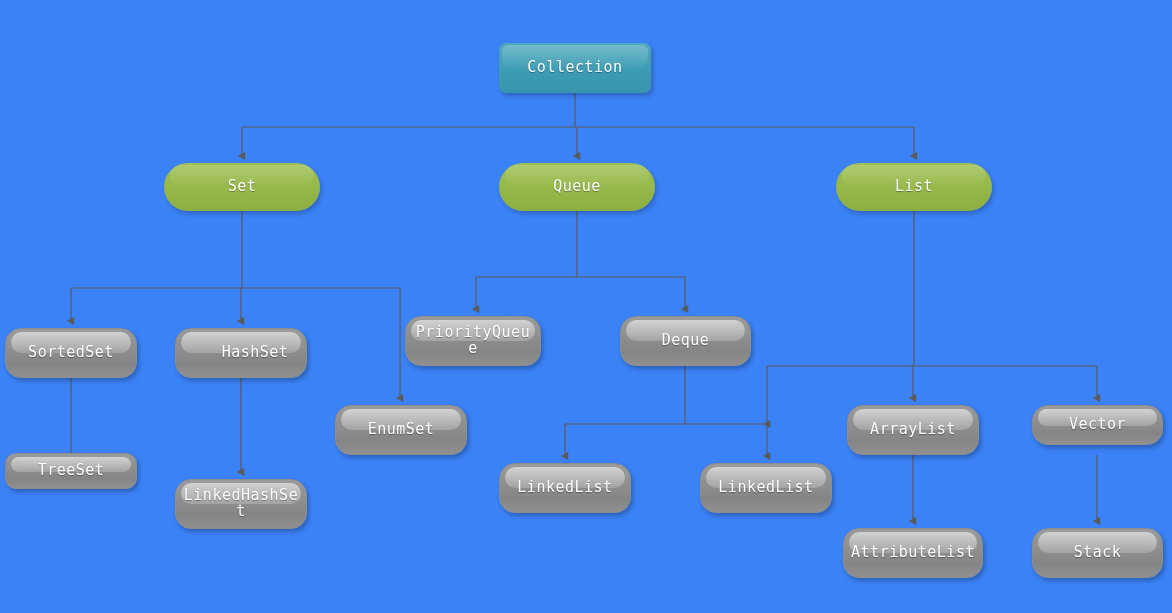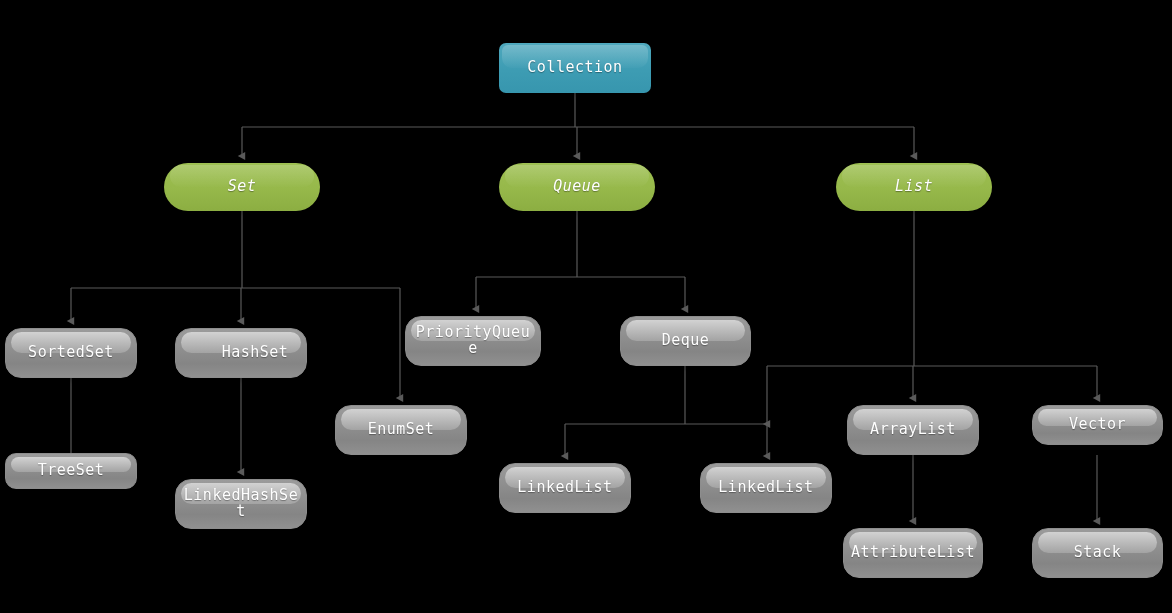--- a/index.html
+++ b/index.html
@@ -4,21 +4,21 @@
 <style>
   html, body {
     margin: 0;
     padding: 0;
     background: #ffffff;
   }
   #canvas {
     position: relative;
     width: 1172px;
     height: 613px;
-    background: #000000;
+    background: #3b82f6;
     overflow: hidden;
     font-family: "DejaVu Sans Mono", "Liberation Mono", monospace;
   }
   #edges {
     position: absolute;
     left: 0;
     top: 0;
     width: 1172px;
     height: 613px;
     pointer-events: none;
@@ -56,21 +56,20 @@
     height: 46%;
     border-radius: 6px 6px 10px 10px;
     background: linear-gradient(to bottom, rgba(255,255,255,0.22), rgba(255,255,255,0.02));
     z-index: 2;
   }
   
   .node.green {
     border-radius: 40px;
     background: linear-gradient(to bottom, #9ec052 0%, #96b84a 55%, #8cae42 100%);
     box-shadow: 2px 3px 4px rgba(0,0,0,0.2);
-    font-style: italic;
   }
   .node.green::after {
     content: "";
     position: absolute;
     left: 6px; right: 6px; top: 2px;
     height: 45%;
     border-radius: 40px;
     background: linear-gradient(to bottom, rgba(255,255,255,0.18), rgba(255,255,255,0.01));
     z-index: 2;
   }

